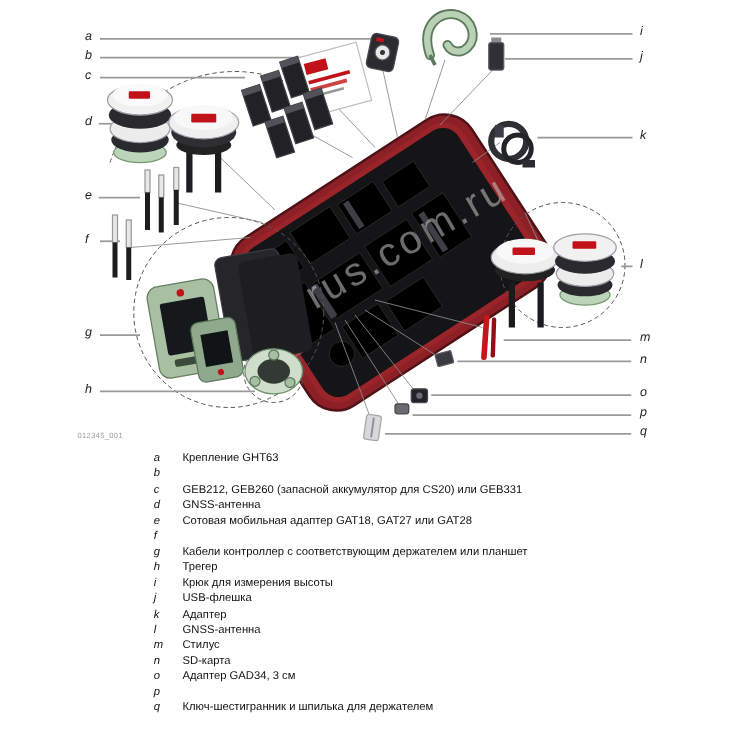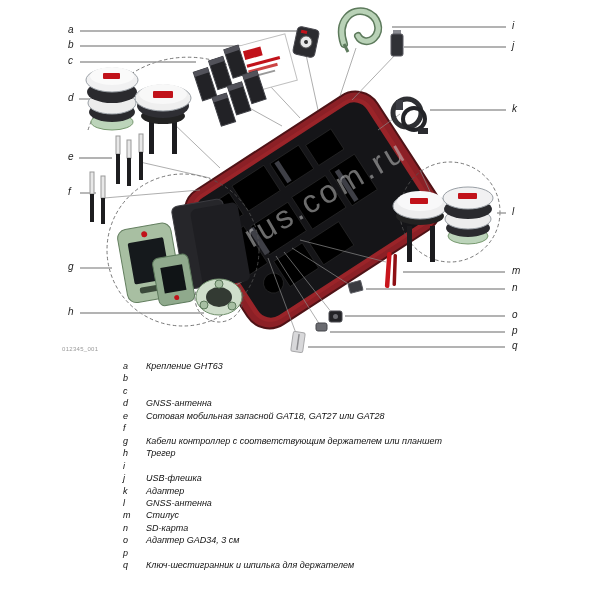--- a/index.html
+++ b/index.html
@@ -8,21 +8,21 @@
   .figure{position:absolute;left:0;top:0;width:600px;height:358px;}
   .figure svg{position:absolute;left:0;top:0;}
   .fig-label{position:absolute;font:italic 10px "Liberation Sans",sans-serif;
              color:#1b1b1b;width:16px;line-height:12px;}
   .figure-code{position:absolute;left:62px;top:346px;font-size:6px;
                color:#9a9a9a;letter-spacing:.3px;}
   .legend{position:absolute;left:123px;top:360px;width:345px;}
   .legend-row{display:flex;align-items:flex-start;font-size:9px;
               line-height:12.45px;color:#111;}
   .legend-letter{flex:0 0 23px;width:23px;font-style:italic;}
-  .legend-text{white-space:pre-line;max-width:315px;font-style:italic;}
+  .legend-text{white-space:pre-line;max-width:315px;}
 </style>
 </head>
 <body>
 
 <div class="page">
 
   <div class="figure">
     <svg width="600" height="358" viewBox="0 0 600 358">
 
       <g transform="rotate(-33 312.5 210)">
@@ -288,48 +288,50 @@
         <span class="legend-letter">a</span>
         <span class="legend-text">Крепление GHT63</span>
       </div>
 
       <div class="legend-row">
         <span class="legend-letter">b</span>
       </div>
 
       <div class="legend-row">
         <span class="legend-letter">c</span>
+        <span class="legend-text">GEB212, GEB260 (запасной аккумулятор для CS20) или GEB331</span>
       </div>
 
       <div class="legend-row">
         <span class="legend-letter">d</span>
         <span class="legend-text">GNSS-антенна</span>
       </div>
 
       <div class="legend-row">
         <span class="legend-letter">e</span>
-        <span class="legend-text">Сотовая мобильная запасной GAT18, GAT27 или GAT28</span>
+        <span class="legend-text">Сотовая мобильная адаптер GAT18, GAT27 или GAT28</span>
       </div>
 
       <div class="legend-row">
         <span class="legend-letter">f</span>
       </div>
 
       <div class="legend-row">
         <span class="legend-letter">g</span>
         <span class="legend-text">Кабели контроллер с соответствующим держателем или планшет</span>
       </div>
 
       <div class="legend-row">
         <span class="legend-letter">h</span>
         <span class="legend-text">Трегер</span>
       </div>
 
       <div class="legend-row">
         <span class="legend-letter">i</span>
+        <span class="legend-text">Крюк для измерения высоты</span>
       </div>
 
       <div class="legend-row">
         <span class="legend-letter">j</span>
         <span class="legend-text">USB-флешка</span>
       </div>
 
       <div class="legend-row">
         <span class="legend-letter">k</span>
         <span class="legend-text">Адаптер</span>

